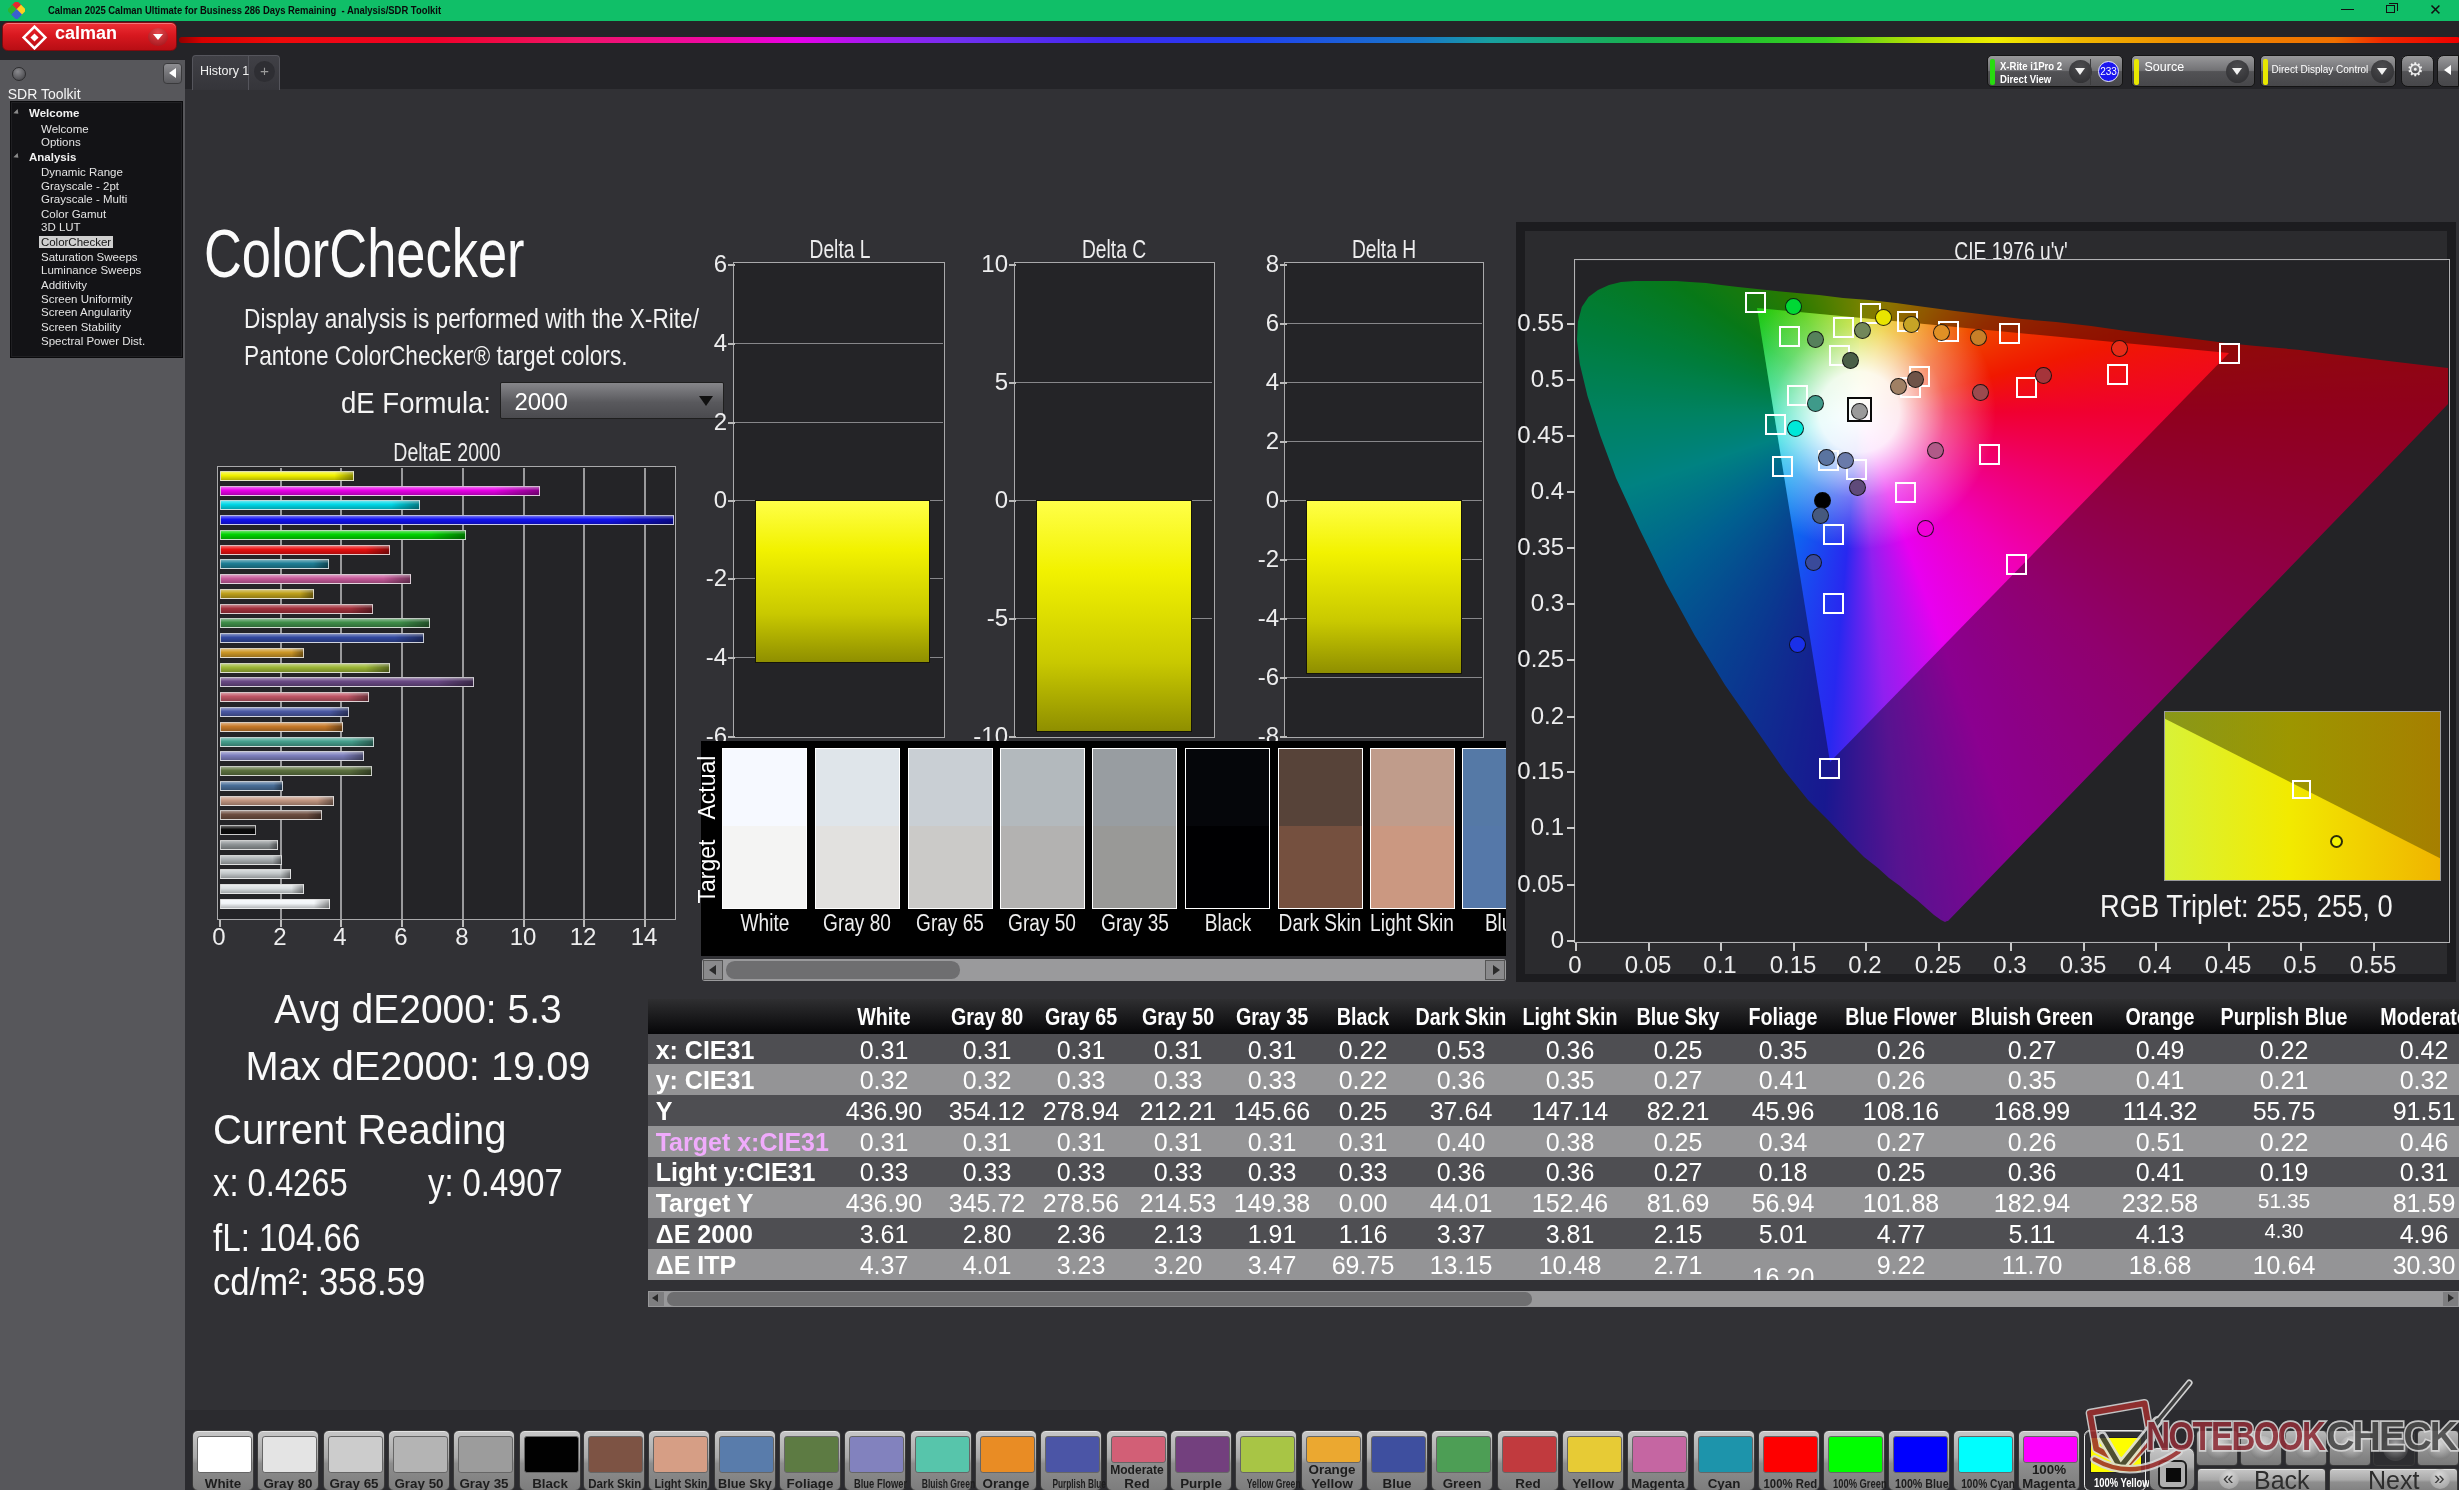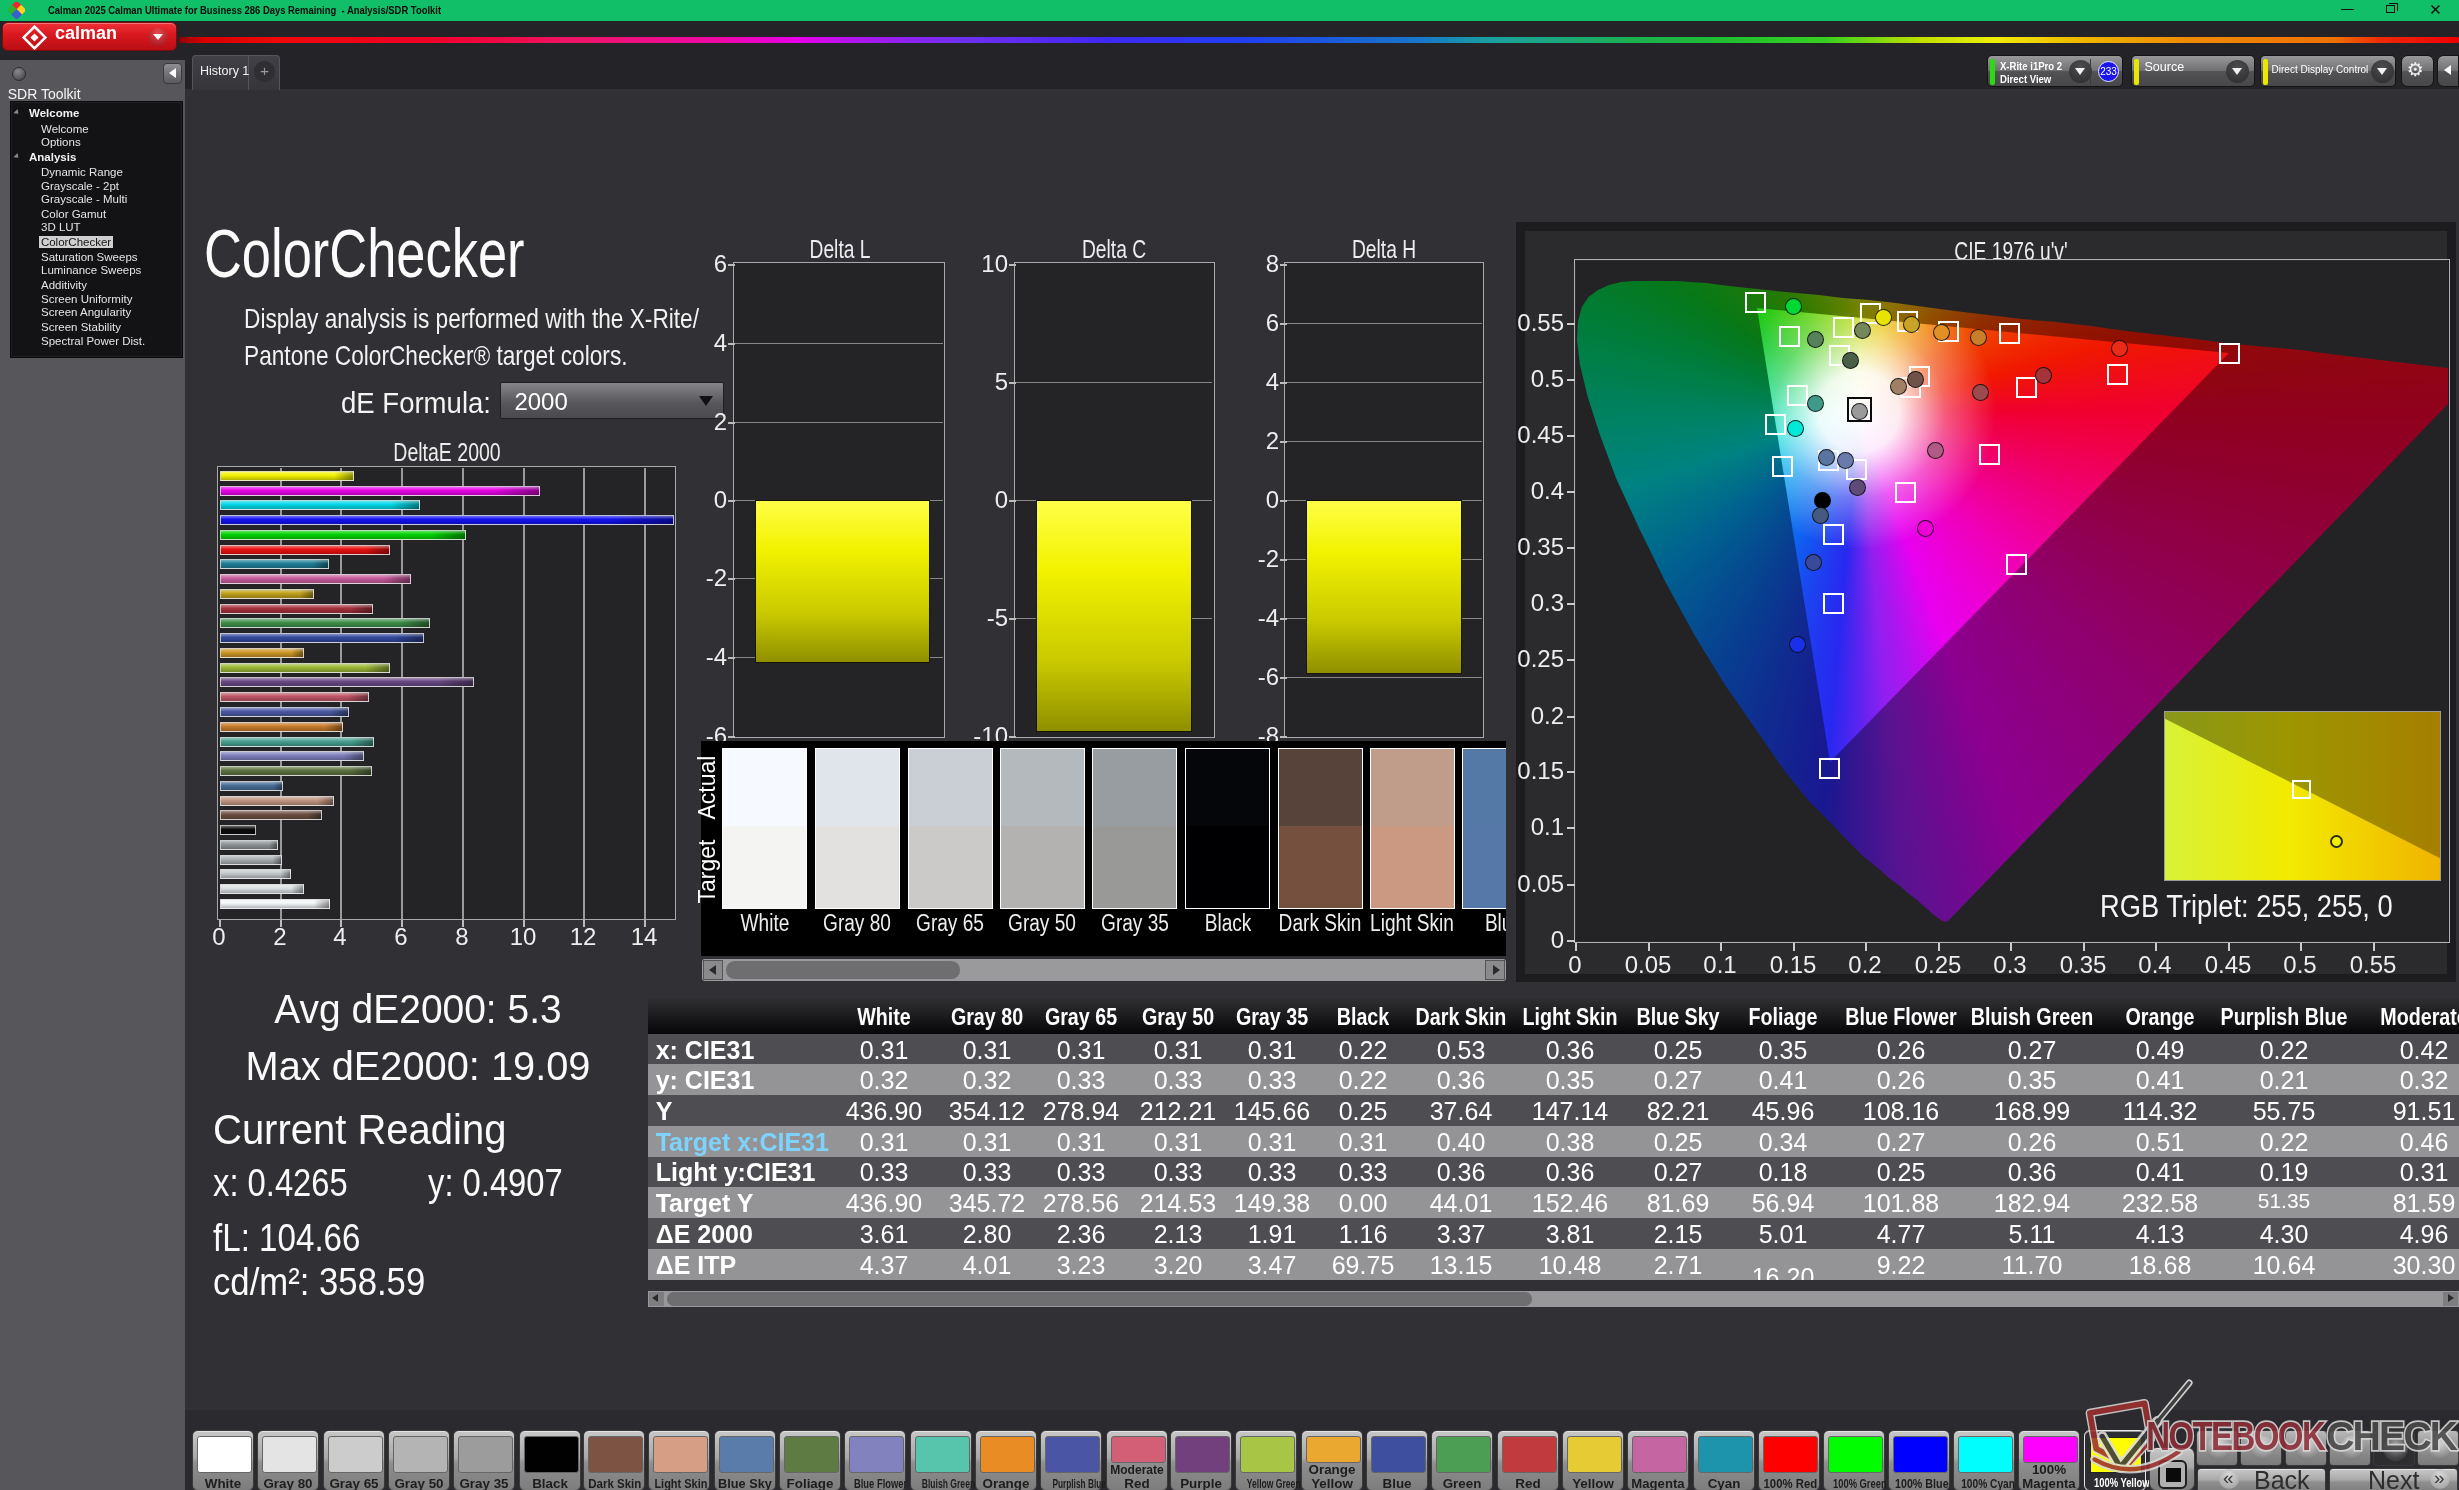--- a/index.html
+++ b/index.html
@@ -351,21 +351,21 @@
     <span class="tc" style="left:813px;top:98px;font-size:25px">37.64</span>
     <span class="tc" style="left:922px;top:98px;font-size:25px">147.14</span>
     <span class="tc" style="left:1030px;top:98px;font-size:25px">82.21</span>
     <span class="tc" style="left:1135px;top:98px;font-size:25px">45.96</span>
     <span class="tc" style="left:1253px;top:98px;font-size:25px">108.16</span>
     <span class="tc" style="left:1384px;top:98px;font-size:25px">168.99</span>
     <span class="tc" style="left:1512px;top:98px;font-size:25px">114.32</span>
     <span class="tc" style="left:1636px;top:98px;font-size:25px">55.75</span>
     <span class="tc" style="left:1776px;top:98px;font-size:25px">91.51</span>
     <div class="trow" style="top:127px;height:31px;background:#949496"></div>
-    <span style="position:absolute;left:7.7px;top:129px;font-weight:bold;font-size:25px;color:#7dd3fc;white-space:nowrap">Target x:CIE31</span>
+    <span style="position:absolute;left:7.7px;top:129px;font-weight:bold;font-size:25px;color:#f0abfc;white-space:nowrap">Target x:CIE31</span>
     <span class="tc" style="left:236px;top:129px;font-size:25px">0.31</span>
     <span class="tc" style="left:339px;top:129px;font-size:25px">0.31</span>
     <span class="tc" style="left:433px;top:129px;font-size:25px">0.31</span>
     <span class="tc" style="left:530px;top:129px;font-size:25px">0.31</span>
     <span class="tc" style="left:624px;top:129px;font-size:25px">0.31</span>
     <span class="tc" style="left:715px;top:129px;font-size:25px">0.31</span>
     <span class="tc" style="left:813px;top:129px;font-size:25px">0.40</span>
     <span class="tc" style="left:922px;top:129px;font-size:25px">0.38</span>
     <span class="tc" style="left:1030px;top:129px;font-size:25px">0.25</span>
     <span class="tc" style="left:1135px;top:129px;font-size:25px">0.34</span>
@@ -416,21 +416,21 @@
     <span class="tc" style="left:530px;top:221px;font-size:25px">2.13</span>
     <span class="tc" style="left:624px;top:221px;font-size:25px">1.91</span>
     <span class="tc" style="left:715px;top:221px;font-size:25px">1.16</span>
     <span class="tc" style="left:813px;top:221px;font-size:25px">3.37</span>
     <span class="tc" style="left:922px;top:221px;font-size:25px">3.81</span>
     <span class="tc" style="left:1030px;top:221px;font-size:25px">2.15</span>
     <span class="tc" style="left:1135px;top:221px;font-size:25px">5.01</span>
     <span class="tc" style="left:1253px;top:221px;font-size:25px">4.77</span>
     <span class="tc" style="left:1384px;top:221px;font-size:25px">5.11</span>
     <span class="tc" style="left:1512px;top:221px;font-size:25px">4.13</span>
-    <span class="tc" style="left:1636px;top:221px;font-size:25px">4.30</span>
+    <span class="tc" style="left:1636px;top:221px;font-size:20px">4.30</span>
     <span class="tc" style="left:1776px;top:221px;font-size:25px">4.96</span>
     <div class="trow" style="top:250px;height:31px;background:#949496"></div>
     <span style="position:absolute;left:7.7px;top:252px;font-weight:bold;font-size:25px;color:#fff;white-space:nowrap">ΔE ITP</span>
     <span class="tc" style="left:236px;top:252px;font-size:25px">4.37</span>
     <span class="tc" style="left:339px;top:252px;font-size:25px">4.01</span>
     <span class="tc" style="left:433px;top:252px;font-size:25px">3.23</span>
     <span class="tc" style="left:530px;top:252px;font-size:25px">3.20</span>
     <span class="tc" style="left:624px;top:252px;font-size:25px">3.47</span>
     <span class="tc" style="left:715px;top:252px;font-size:25px">69.75</span>
     <span class="tc" style="left:813px;top:252px;font-size:25px">13.15</span>

